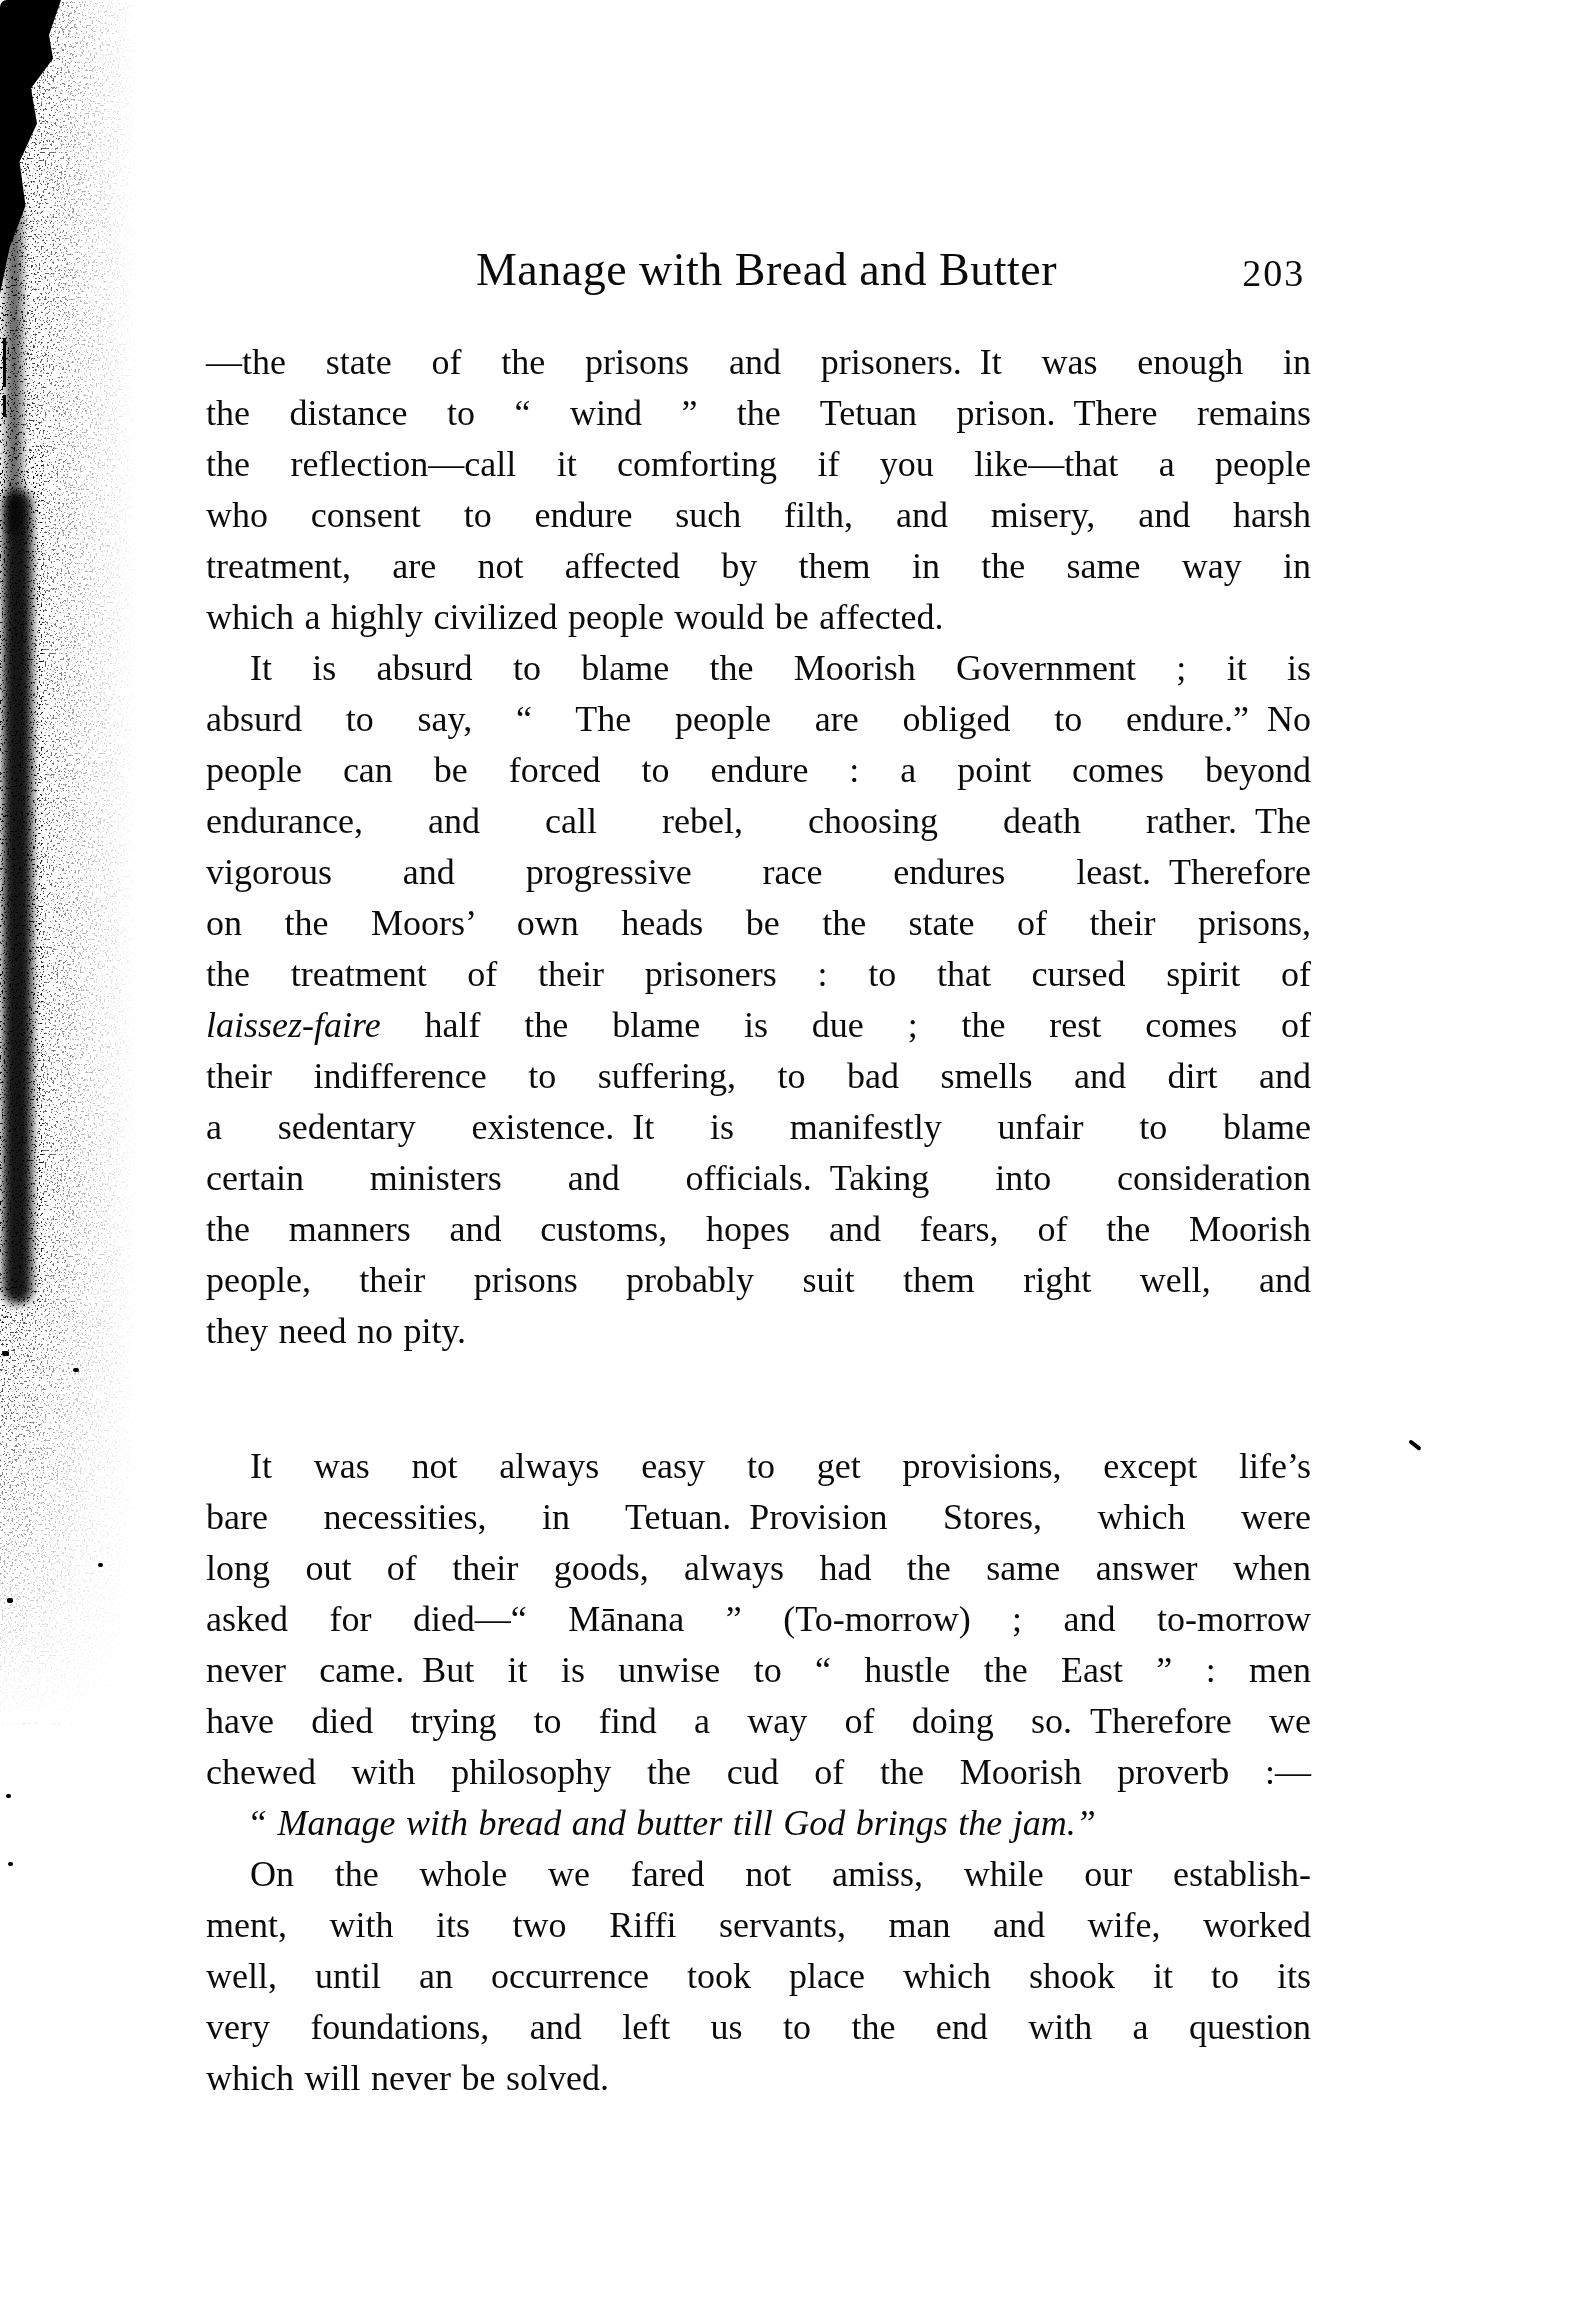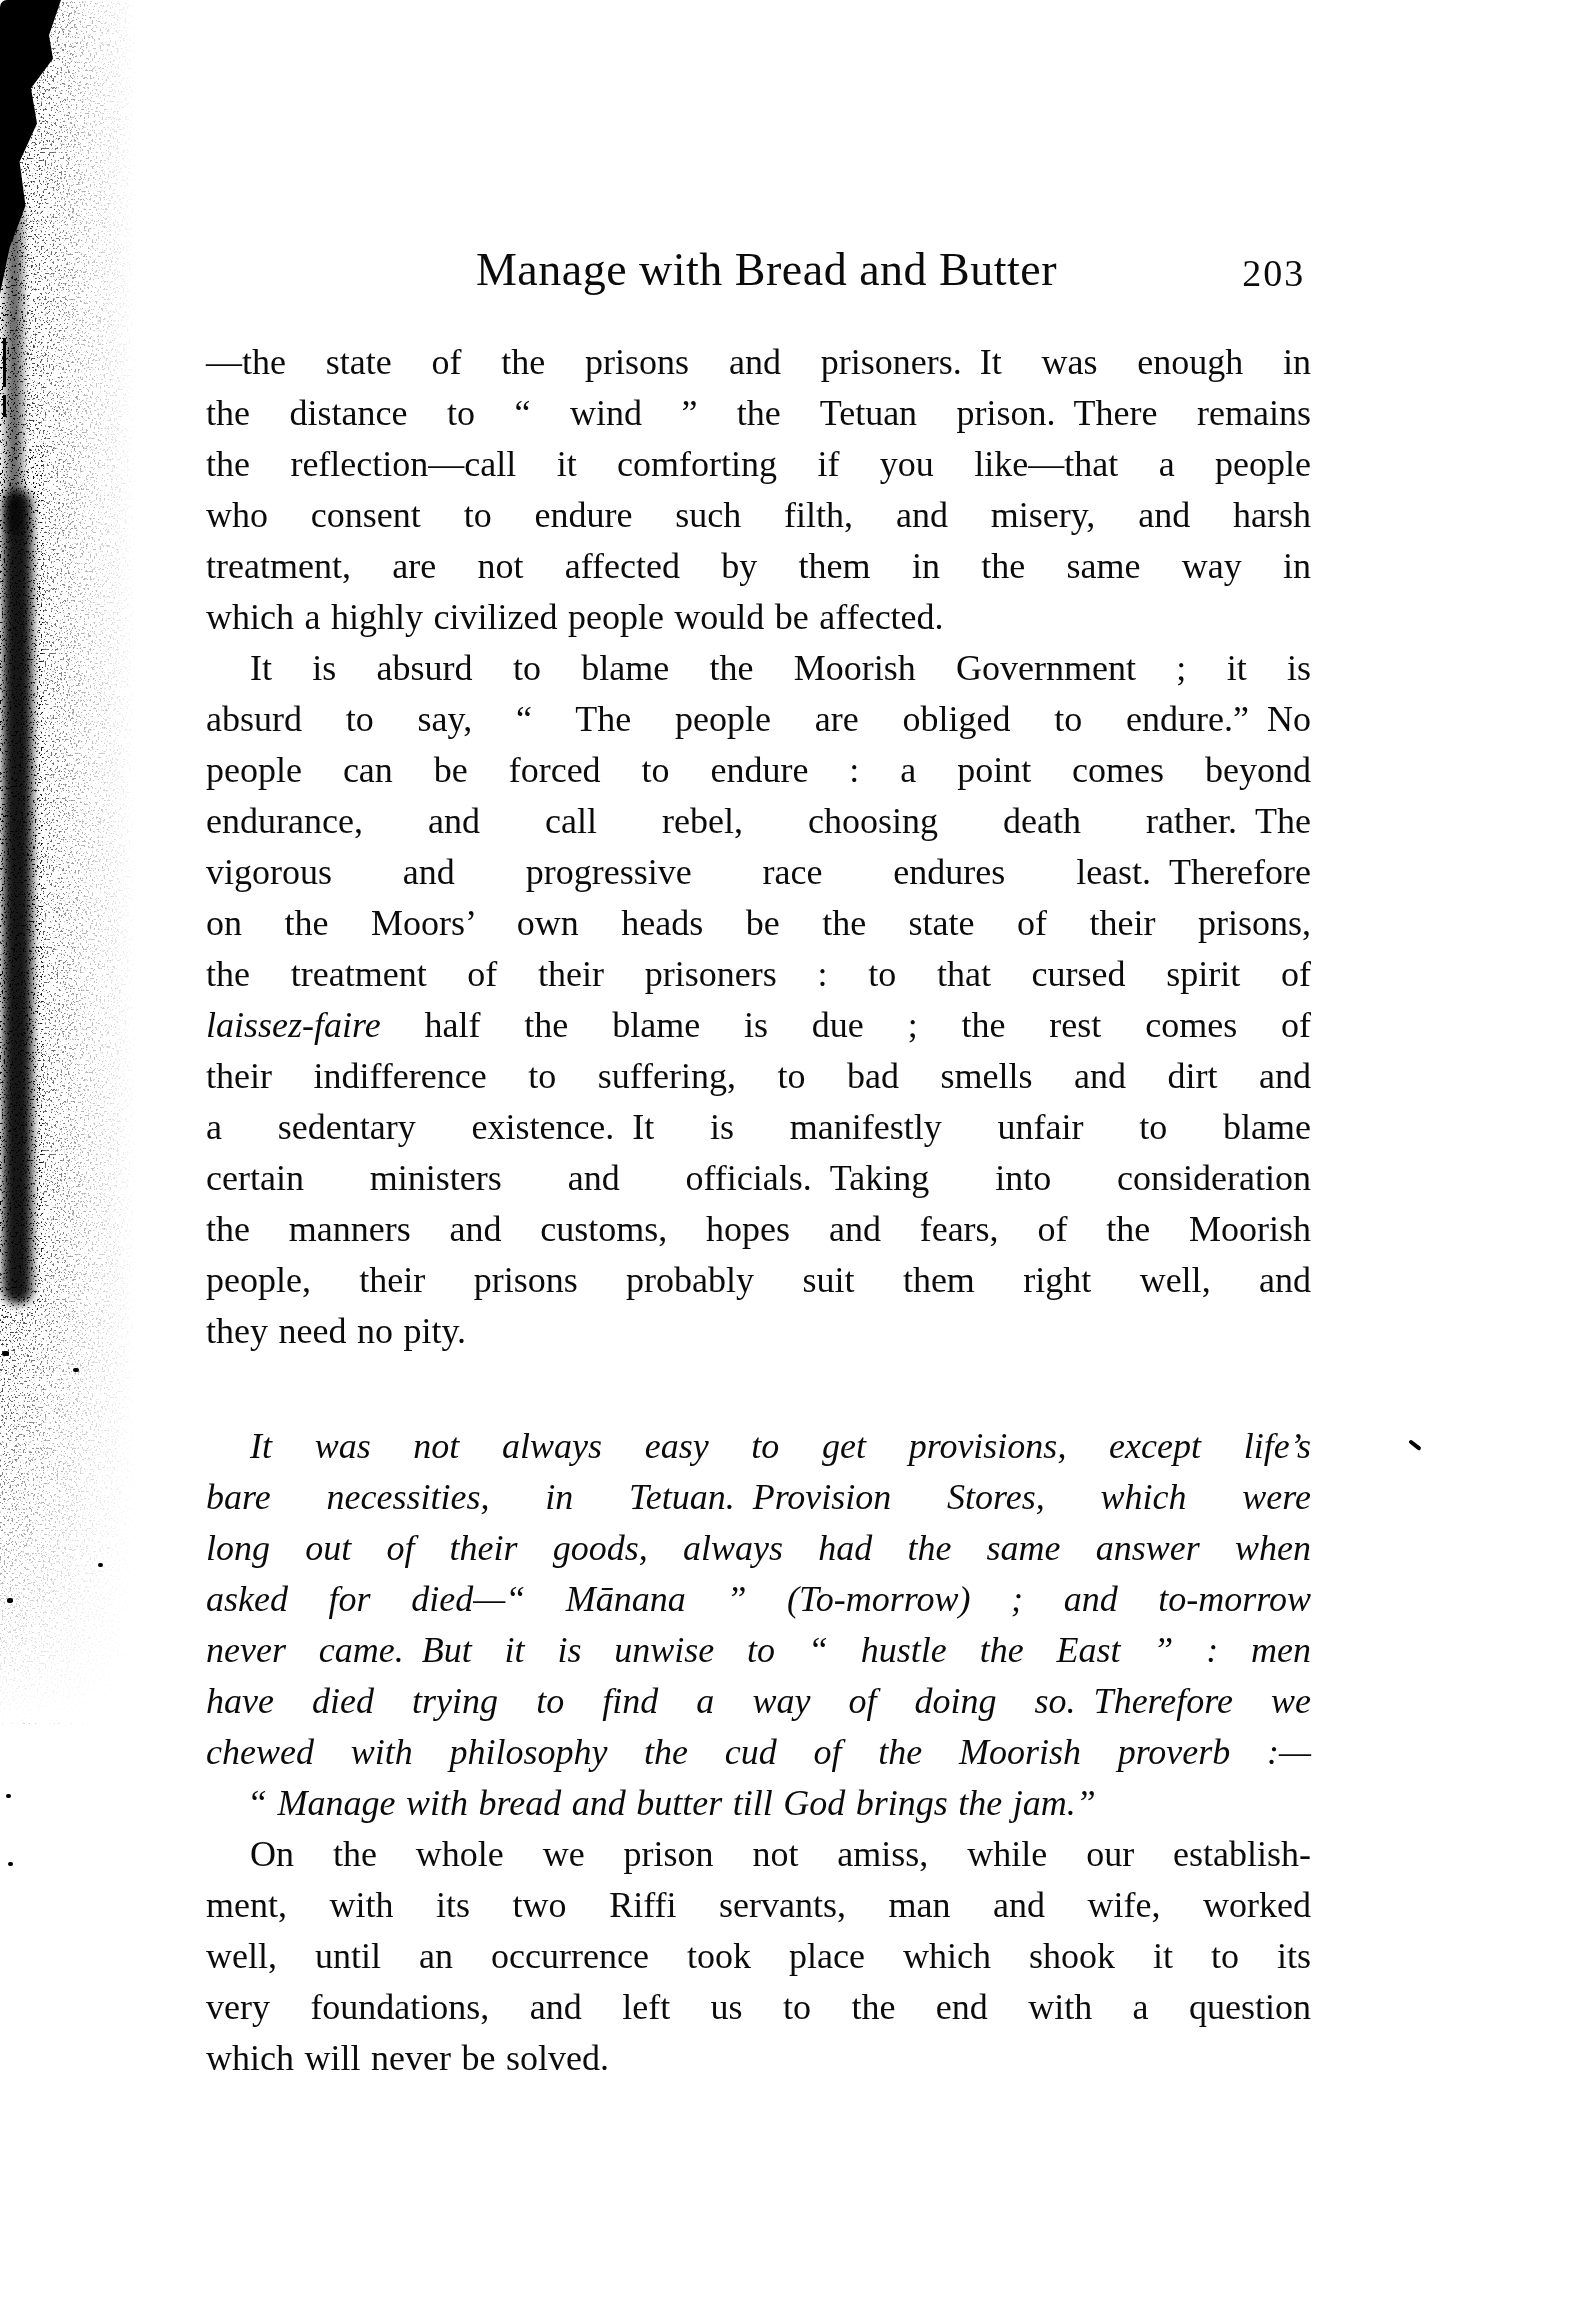--- a/index.html
+++ b/index.html
@@ -35,21 +35,21 @@
     font-size:36px; line-height:51px;
     word-spacing:1.5px;
   }
   .line {
     text-align:justify;
     text-align-last:justify;
     white-space:normal;
   }
   .line.last { text-align-last:left; }
   .para.indent .line:first-child { text-indent:44px; }
-  .gap { margin-top:64px;font-style:italic; }
+  .gap { margin-top:84px; }
   .proverb {
     font-style:italic;
     text-align-last:left;
     text-indent:41px;
   }
   em { font-style:italic; }
 
   
   .artifacts { position:absolute; inset:0; pointer-events:none; }
   .noise-svg { position:absolute; left:0; top:0; }
@@ -162,21 +162,21 @@
       <div class="line">long out of their goods, always had the same answer when</div>
       <div class="line">asked for died—“ Mānana ” (To-morrow) ; and to-morrow</div>
       <div class="line">never came. But it is unwise to “ hustle the East ” : men</div>
       <div class="line">have died trying to find a way of doing so. Therefore we</div>
       <div class="line">chewed with philosophy the cud of the Moorish proverb :—</div>
     </section>
 
     <div class="line proverb last"><em>“ Manage with bread and butter till God brings the jam.”</em></div>
 
     <section class="para indent">
-      <div class="line">On the whole we prison not amiss, while our establish-</div>
+      <div class="line">On the whole we fared not amiss, while our establish-</div>
       <div class="line">ment, with its two Riffi servants, man and wife, worked</div>
       <div class="line">well, until an occurrence took place which shook it to its</div>
       <div class="line">very foundations, and left us to the end with a question</div>
       <div class="line last">which will never be solved.</div>
     </section>
 
   </div>
 </div>
 
 

